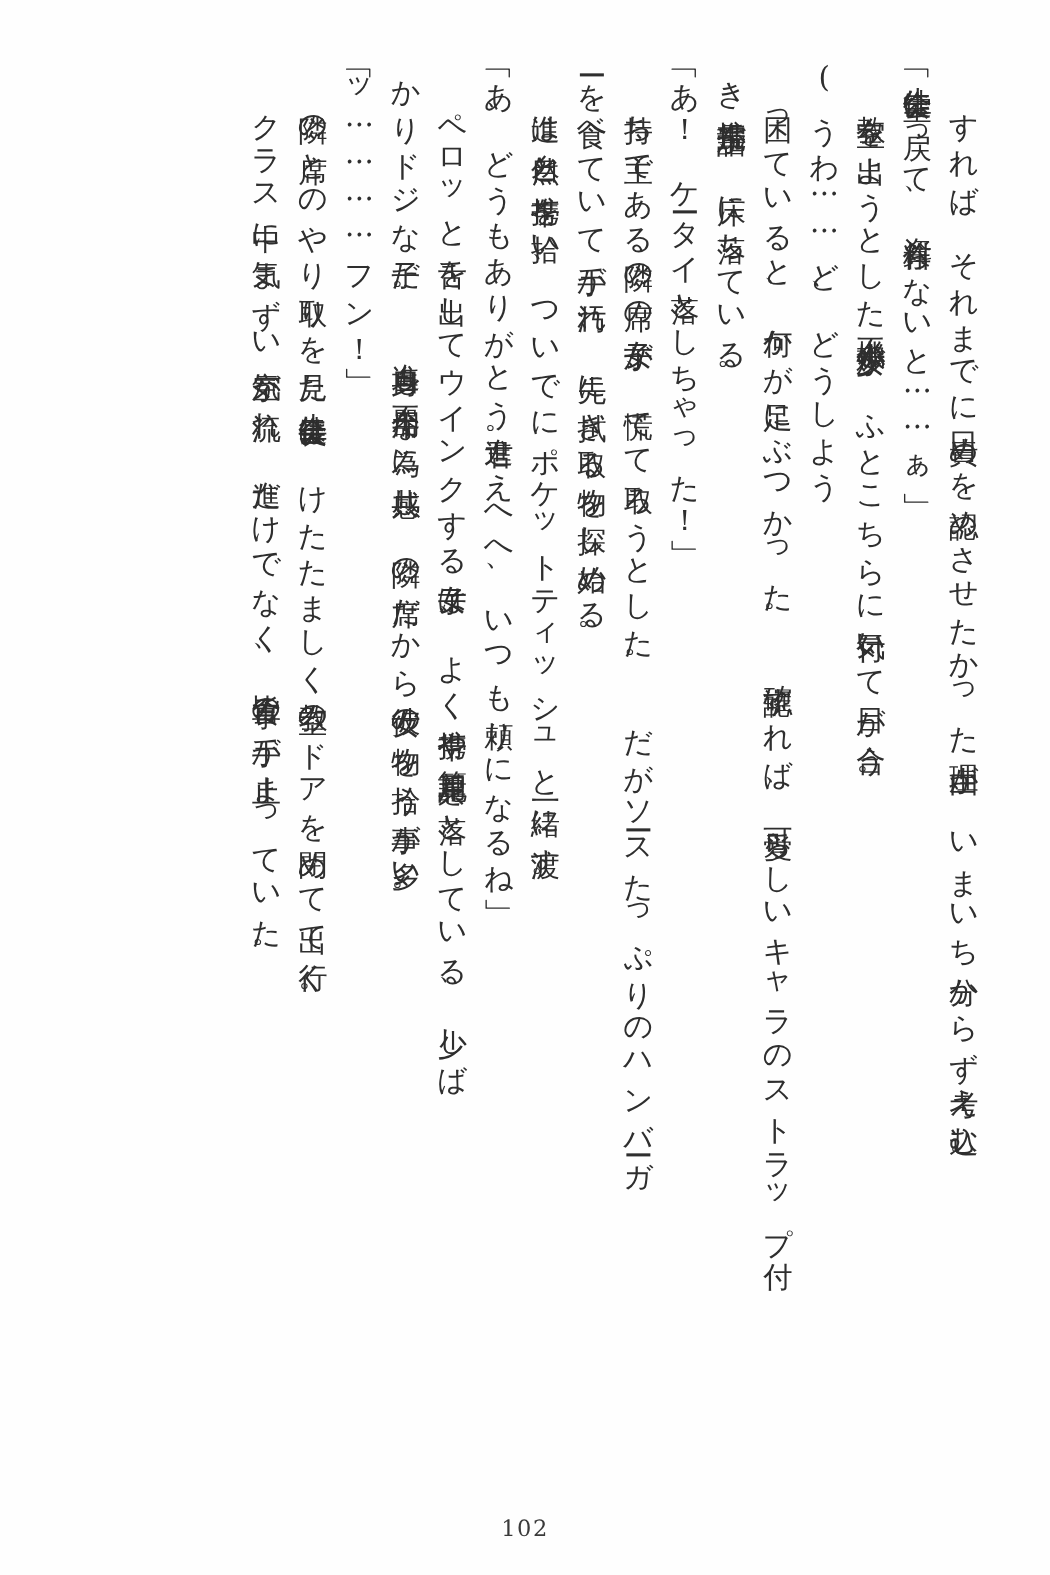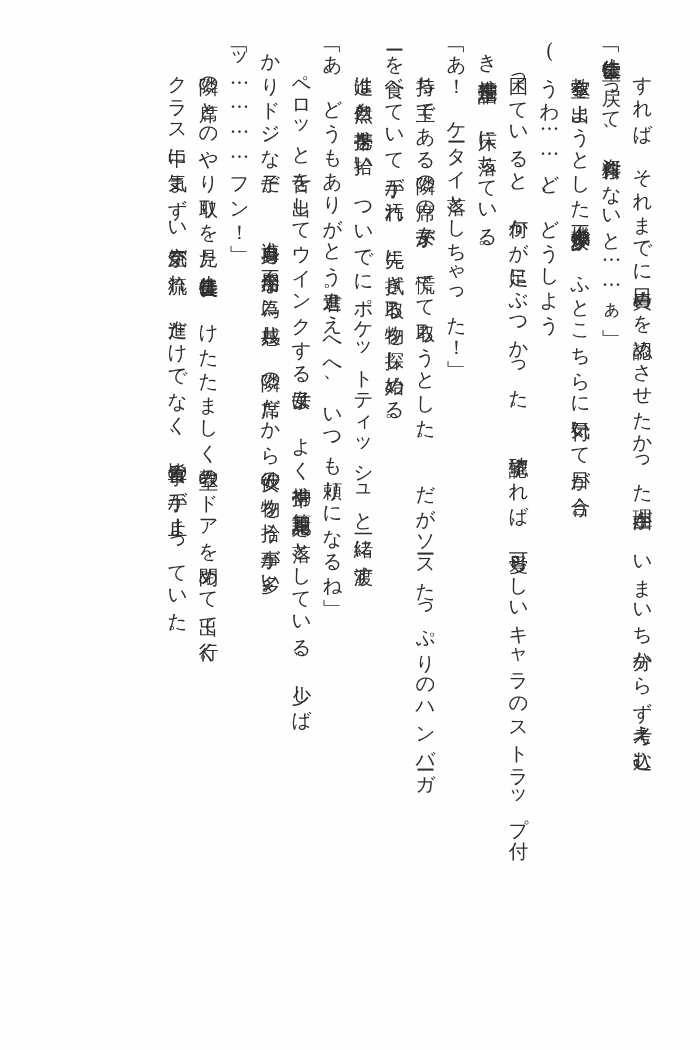--- a/index.html
+++ b/index.html
@@ -82,13 +82,14 @@
     <div class="tline indent">持ち主である隣の席の女子が、慌てて取ろうとした。　だがソースたっぷりのハンバーガ</div>
     <div class="tline">ーを食べていて手が汚れ、先に拭き取る物を探し始める。</div>
     <div class="tline indent">進は自然と携帯を拾い、ついでにポケットティッシュと一緒に渡す。</div>
     <div class="tline">「あ、どうもありがとう進君。えへへ、いつも頼りになるね」</div>
     <div class="tline indent">ペロッと舌を出してウインクする女子は、よく携帯や筆記用具を落としている、少しば</div>
     <div class="tline">かりドジな子だ。　進自身も不器用な為に共感し、隣の席だから彼女の物を拾う事が多い。</div>
     <div class="tline">「ッ…………フン！」</div>
     <div class="tline indent">隣の席とのやり取りを見た生徒会長は、けたたましく教室のドアを閉めて出て行く。</div>
     <div class="tline indent">クラス中に気まずい空気が流れ、進だけでなく、皆食事の手が止まっていた。</div>
   </div>
+  <div id="page-number">102</div>
 </div>
 
 </body></html>

